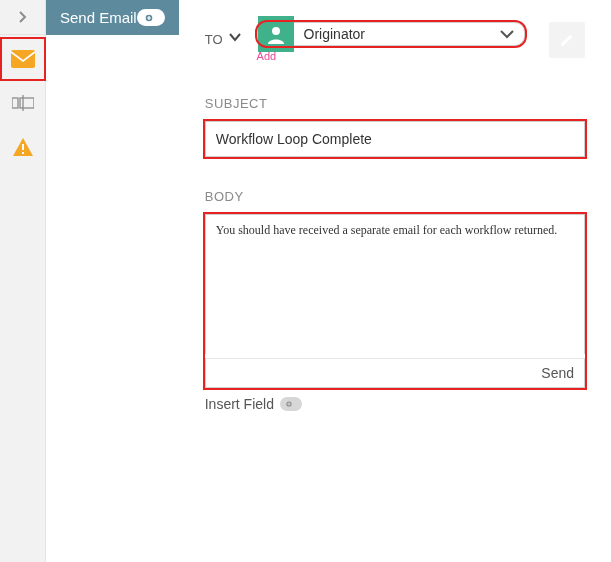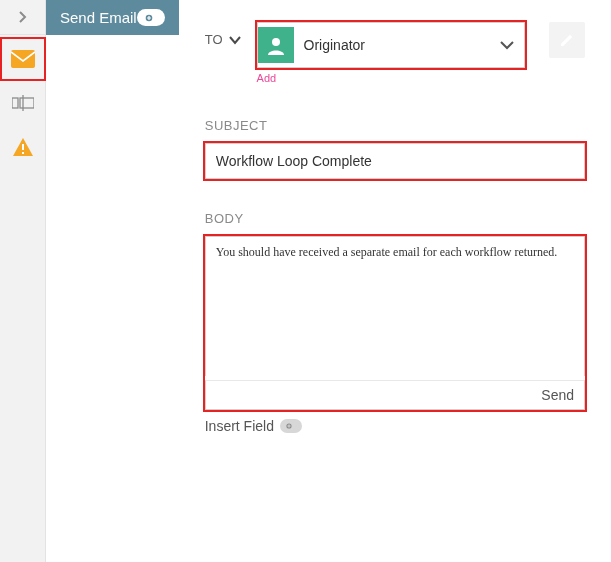--- a/index.html
+++ b/index.html
@@ -7,24 +7,24 @@
   .sidebar { width: 46px; background: #f2f2f2; border-right: 1px solid #e3e3e3; display: flex; flex-direction: column; align-items: center; padding-top: 0; }
   .sidebar-top { height: 35px; width: 100%; display: flex; align-items: center; justify-content: center; border-bottom: 1px solid #e3e3e3; }
   .sidebar-item { width: 46px; height: 44px; display: flex; align-items: center; justify-content: center; position: relative; }
   .highlight-box { border: 2px solid #e62222; }
   .main { flex: 1; display: flex; flex-direction: row; }
   .header { height: 35px; background: #5d8a9d; color: #fff; display: flex; align-items: center; padding: 0 14px; font-size: 15px; justify-content: space-between; }
   .header-title { font-weight: 400; }
   .header-badge { background: #fff; color: #5d8a9d; border-radius: 12px; padding: 0 7px; height: 17px; display: flex; align-items: center; }
   .content { flex: 1; padding: 22px 26px 10px 26px; overflow: auto; }
   .row-to { display: flex; align-items: flex-start; gap: 16px; }
-  .to-label-wrap { display: flex; align-items: center; gap: 6px; padding-top: 10px; }
+  .to-label-wrap { display: flex; gap: 6px; padding-top: 10px; }
   .to-label { font-size: 13px; color: #5e5e5e; font-weight: 500; }
   .to-field-col { flex: 1; }
-  .to-field { display: flex; align-items: center; border: 1px solid #cfcfcf; height: 46px; border-radius: 0; }
+  .to-field { display: flex; align-items: center; border: 1px solid #cfcfcf; height: 24px; border-radius: 10px; }
   .to-field-hl { outline: 2px solid #e62222; }
   .to-avatar { width: 36px; height: 36px; background: #3fb18b; display: flex; align-items: center; justify-content: center; }
   .to-value { flex: 1; padding: 0 10px; font-size: 14px; color: #333; }
   .to-chevron { padding: 0 10px; }
   .add-link { color: #ec4899; font-size: 11px; margin-top: 4px; display: inline-block; cursor: pointer; }
   .edit-btn { width: 36px; height: 36px; background: #f3f3f3; display: flex; align-items: center; justify-content: center; margin-left: 8px; border-radius: 2px; }
   .section-label { color: #8a8a8a; font-size: 13px; letter-spacing: 0.5px; margin-top: 32px; margin-bottom: 10px; }
   .subject-input { width: 100%; height: 36px; border: 1px solid #cfcfcf; outline: 2px solid #e62222; padding: 0 10px; font-size: 14px; color: #333; }
   .body-area-wrap { outline: 2px solid #e62222; }
   .body-area { width: 100%; height: 140px; border: 1px solid #cfcfcf; border-bottom: none; padding: 8px 10px; font-size: 12px; color: #333; resize: none; font-family: Liberation Serif, serif; }

